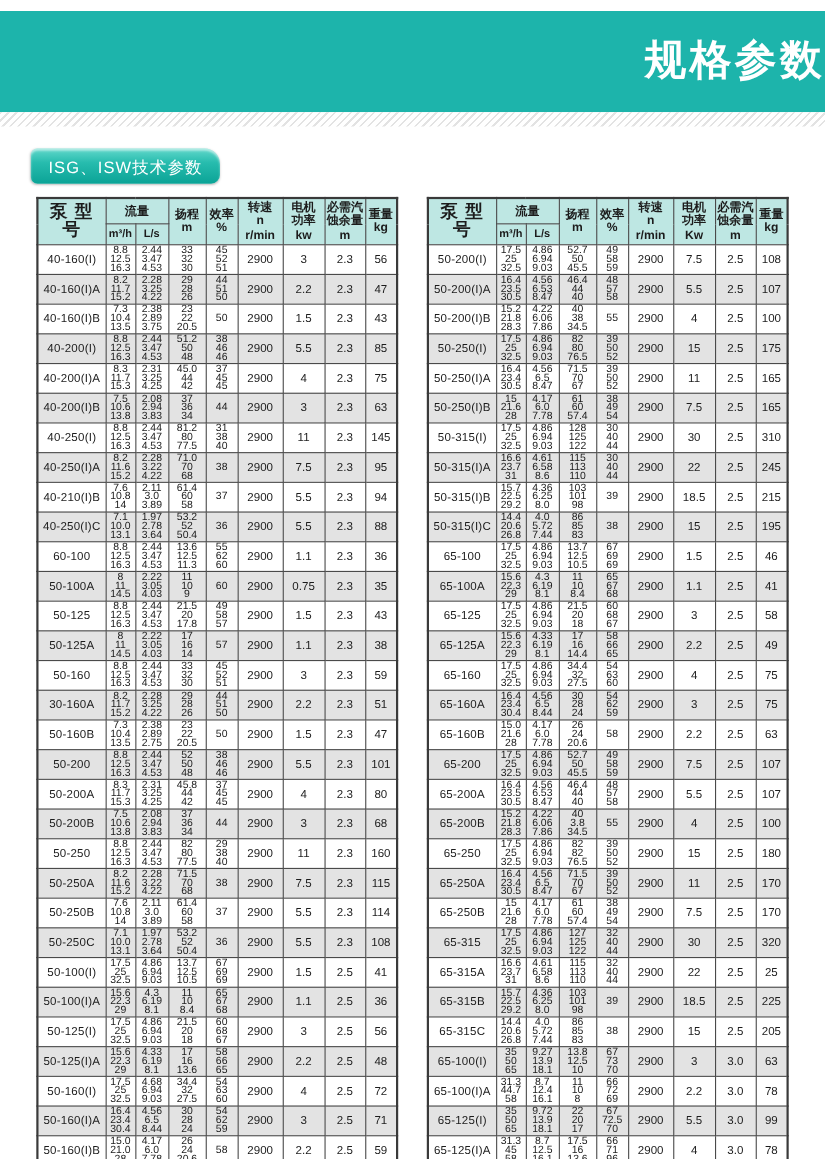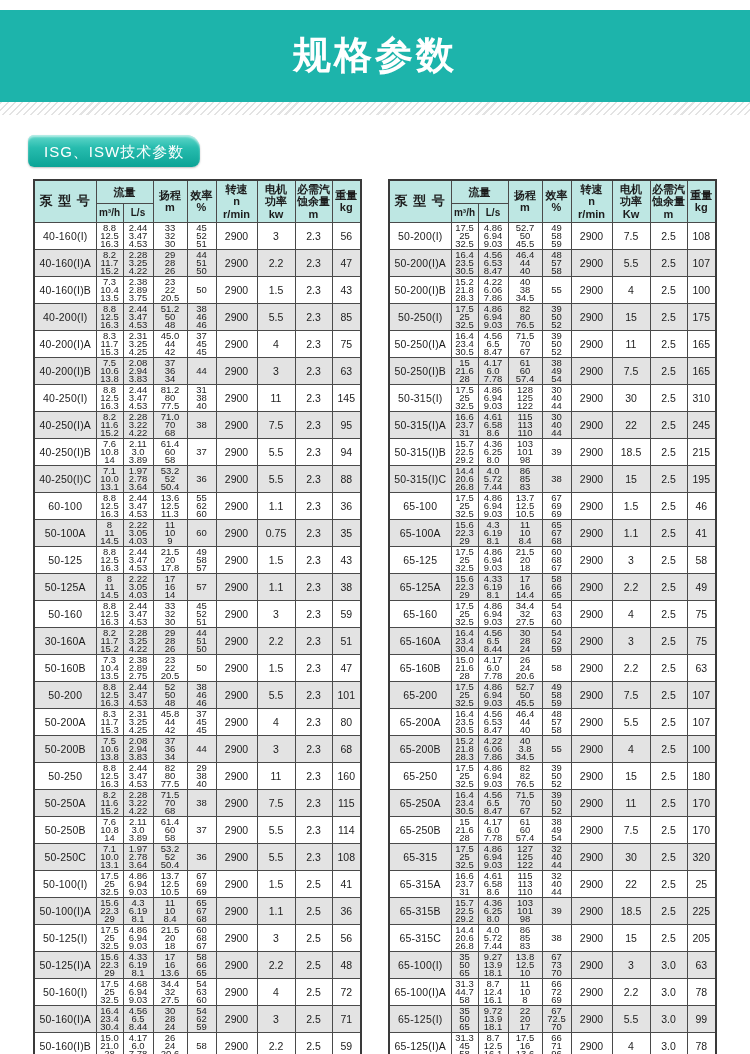--- a/index.html
+++ b/index.html
@@ -6,21 +6,21 @@
   html,body { background:#ffffff; }
   body {
     width:750px; height:1054px; overflow:hidden;
     font-family:"Liberation Sans", sans-serif;
   }
   .page { width:750px; height:1054px; background:#fff; }
 
   
   .banner {
     margin-top:10px; height:92px; background:#1db4ab;
-    display:flex; flex-direction:column; align-items:center; justify-content:center;
+    display:flex; flex-direction:column; align-items:flex-end; justify-content:center;
   }
   .banner-title {
     color:#fff; font-size:38px; font-weight:bold; letter-spacing:3px; line-height:1.05;
   }
   .banner-subtitle {
     color:#fff; font-size:20px; margin-top:6px; letter-spacing:1px;
   }
   .stripes {
     height:13px; width:750px; background:#fff;
     background-image:repeating-linear-gradient(135deg,#e3e3e3 0 1.5px,rgba(0,0,0,0) 1.5px 5px);
@@ -44,21 +44,21 @@
   table.spec {
     border-collapse:collapse; table-layout:fixed; width:327px;
     border:2px solid #3a3a3a; background:#fff;
   }
   .spec th, .spec td {
     border:1px solid #4a4a4a; text-align:center; vertical-align:middle; color:#1c1c1c;
   }
   .spec th {
     background:#bee7e3; font-weight:bold; font-size:11px; line-height:1.12; padding:2px 0;
   }
-  .spec th.h-model { font-size:13px; letter-spacing:1px;margin-top:12px; }
+  .spec th.h-model { font-size:16px; letter-spacing:1px;margin-top:12px; }
   .spec th.h-sub { font-size:10px; padding:1px 0; }
   .spec td {
     font-size:9.5px; line-height:8px; padding:1px 0;
   }
   .spec td.model { font-size:10.5px; line-height:1; letter-spacing:0.2px; }
   .spec td.sv { font-size:10.5px; }
   .spec tbody tr:nth-child(even) td { background:#e3e3e3; }
 
   col.c-model{width:62px} col.c-m3h{width:27px} col.c-ls{width:30px}
   col.c-head{width:34px} col.c-eff{width:29px} col.c-speed{width:41px}
@@ -191,21 +191,21 @@
             <td class="">8.2<br>11.6<br>15.2</td>
             <td class="">2.28<br>3.22<br>4.22</td>
             <td class="">71.0<br>70<br>68</td>
             <td class="">38</td>
             <td class="sv">2900</td>
             <td class="sv">7.5</td>
             <td class="sv">2.3</td>
             <td class="sv">95</td>
           </tr>
           <tr>
-            <td class="model">40-250(I)B</td>
+            <td class="model">40-210(I)B</td>
             <td class="">7.6<br>10.8<br>14</td>
             <td class="">2.11<br>3.0<br>3.89</td>
             <td class="">61.4<br>60<br>58</td>
             <td class="">37</td>
             <td class="sv">2900</td>
             <td class="sv">5.5</td>
             <td class="sv">2.3</td>
             <td class="sv">94</td>
           </tr>
           <tr>

